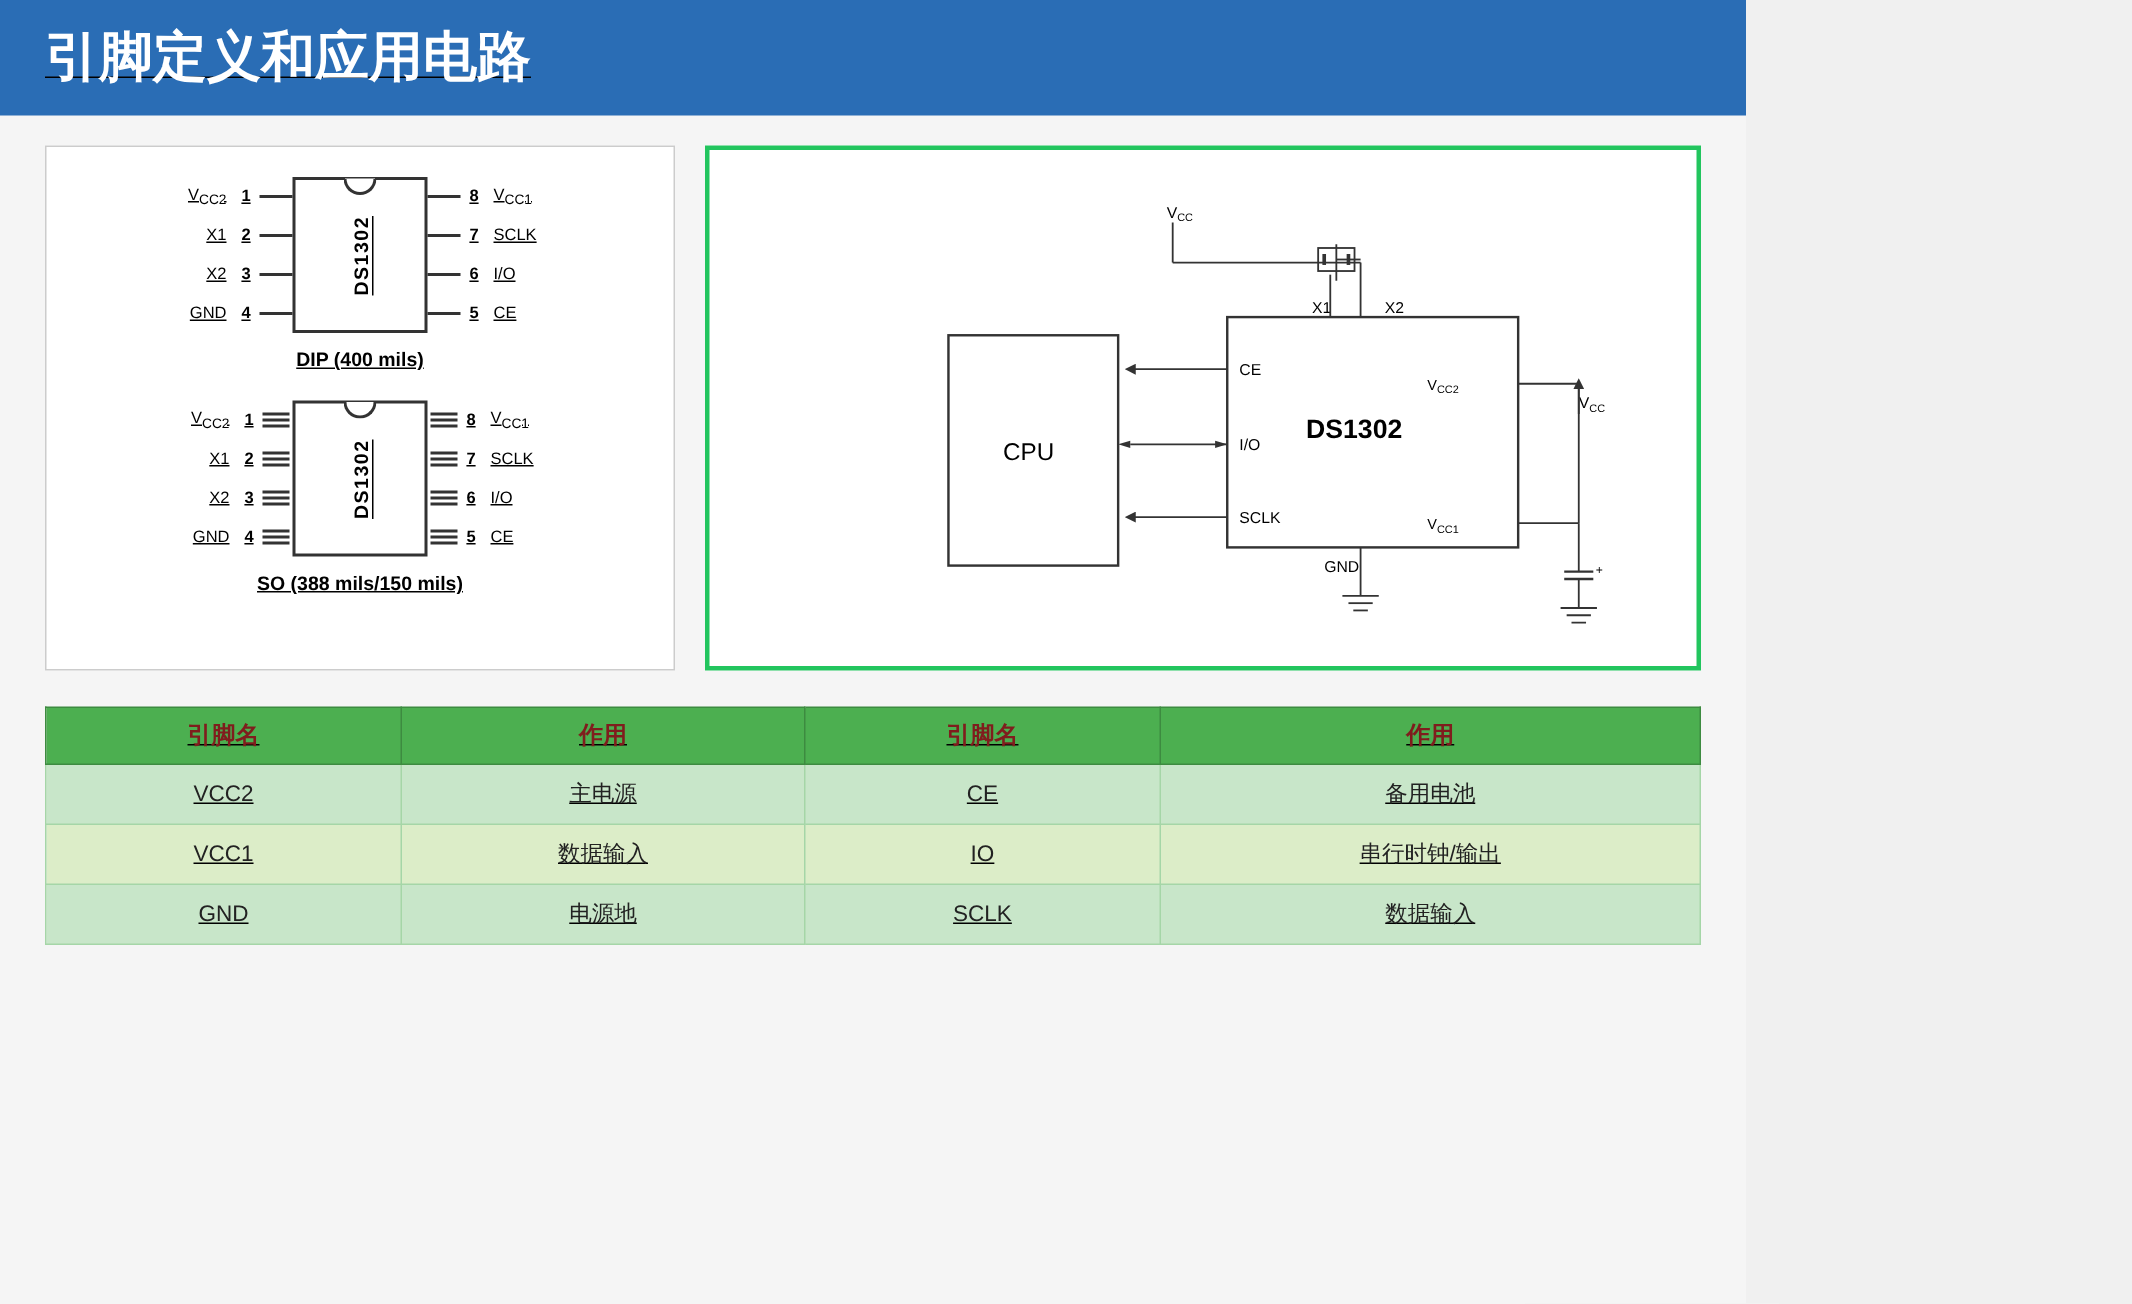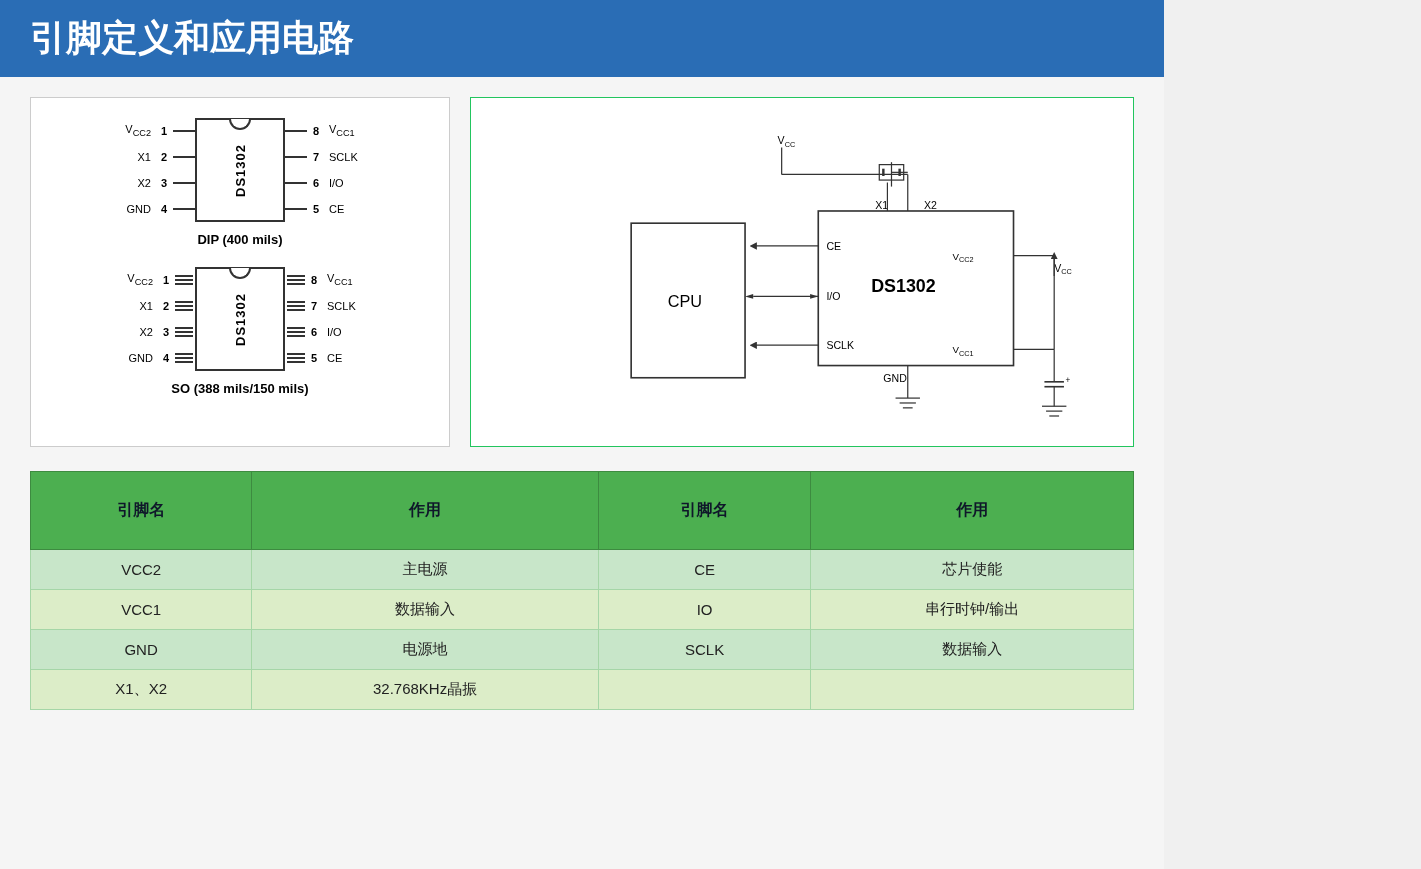--- a/index.html
+++ b/index.html
@@ -8,20 +8,21 @@
       background: #f0f0f0;
       width: 1421px;
       min-height: 869px;
       padding: 0;
     }
     .page {
       background: #f5f5f5;
       width: 1164px;
       min-height: 869px;
       padding: 0 0 20px 0;
+      text-decoration: underline;
     }
     
     .header {
       background: #2a6db5;
       padding: 14px 30px;
       margin-bottom: 20px;
     }
     .header-title {
       color: white;
       font-size: 36px;
@@ -137,42 +138,42 @@
     }
     
     .so-section {
       display: flex;
       flex-direction: column;
       align-items: center;
     }
     
     .circuit-box {
       background: white;
-      border: 1px solid #22c55e;
+      border: 3px solid #22c55e;
       flex: 1;
       padding: 20px 30px;
       position: relative;
       min-height: 350px;
     }
     
     .table-section {
       padding: 0 30px;
     }
     table {
       width: 100%;
       border-collapse: collapse;
     }
     thead tr {
       background: #4caf50;
     }
     thead th {
-      color: #0f172a;
+      color: #7f1d1d;
       font-size: 16px;
       font-weight: bold;
-      padding: 28px 20px;
+      padding: 8px 20px;
       text-align: center;
       border: 1px solid #3d8b40;
     }
     tbody tr {
       background: #c8e6c9;
     }
     tbody tr:nth-child(even) {
       background: #dcedc8;
     }
     tbody td {
@@ -442,37 +443,31 @@
           <th>作用</th>
           <th>引脚名</th>
           <th>作用</th>
         </tr>
       </thead>
       <tbody id="table-body">
       <tr>
             <td>VCC2</td>
             <td>主电源</td>
             <td>CE</td>
-            <td>芯片使能</td>
+            <td>备用电池</td>
           </tr>
           <tr>
             <td>VCC1</td>
             <td>数据输入</td>
             <td>IO</td>
             <td>串行时钟/输出</td>
           </tr>
           <tr>
             <td>GND</td>
             <td>电源地</td>
             <td>SCLK</td>
             <td>数据输入</td>
           </tr>
-          <tr>
-            <td>X1、X2</td>
-            <td>32.768KHz晶振</td>
-            <td></td>
-            <td></td>
-          </tr>
         </tbody>
     </table>
   </div>
 
 </div>
 
 </body></html>

